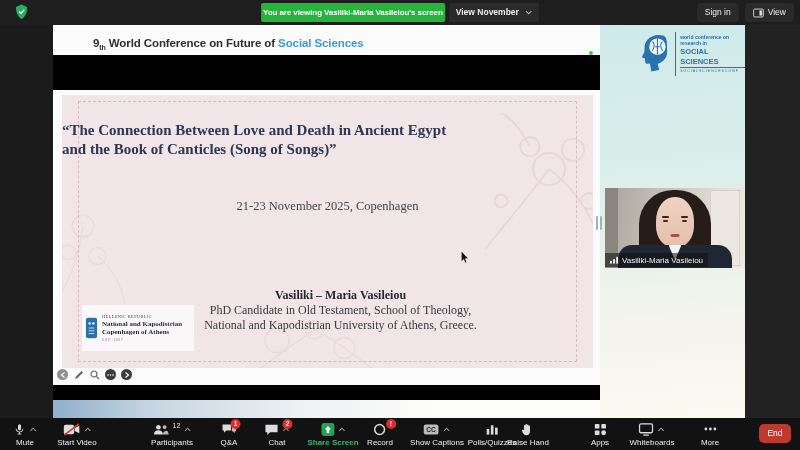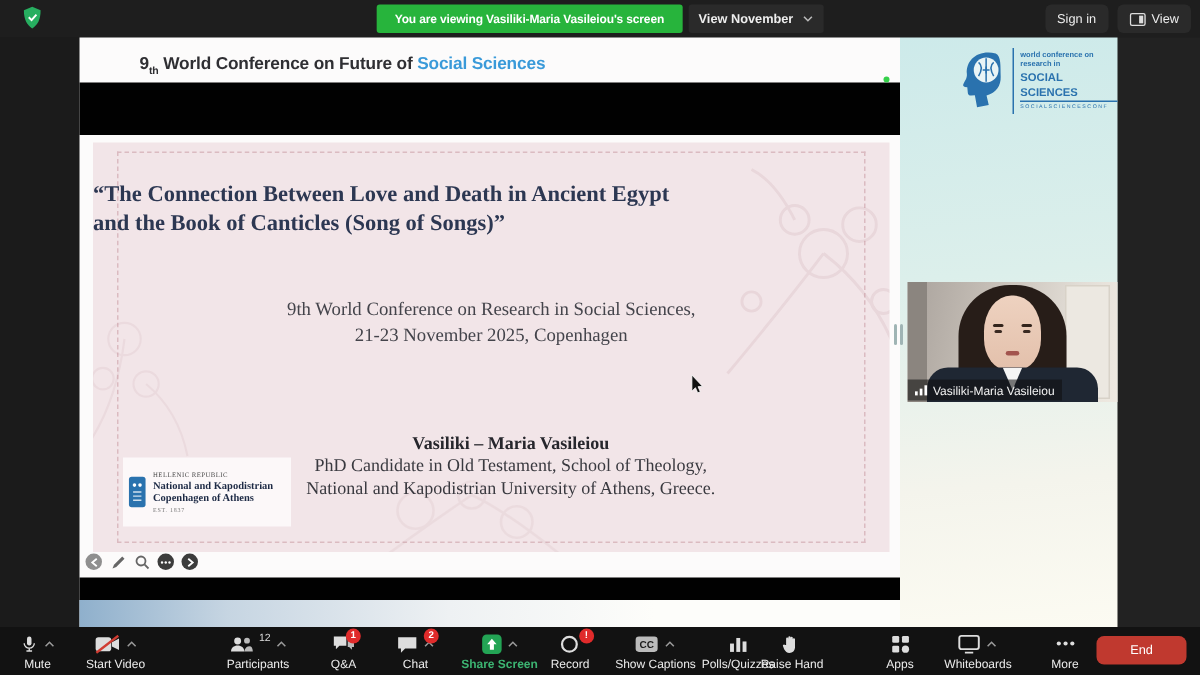--- a/index.html
+++ b/index.html
@@ -6,21 +6,21 @@
   html,body { background:#000; }
   #stage { position:relative; width:800px; height:450px; overflow:hidden;
            background:#1b1b1b; font-family:"Liberation Sans", sans-serif; }
 
   
   .topbar { position:absolute; left:0; top:0; width:800px; height:25px; background:#1e1e1e; }
   .shield { position:absolute; left:15px; top:4px; }
   .top-center { position:absolute; left:50%; top:3px; transform:translateX(-50%);
                 display:flex; gap:4px; align-items:center; }
   .banner { height:19px; line-height:19px; background:#27b43c; color:#fff; font-size:8px;
-            font-weight:bold; padding:0 12px; border-radius:2px; white-space:nowrap; letter-spacing:-0.1px;}
+            font-weight:bold; padding:0 2px; border-radius:2px; white-space:nowrap; letter-spacing:-0.1px;}
   .viewopts { height:19px; line-height:19px; background:#2a2a2a; color:#eee; font-size:8.5px;
               font-weight:bold; padding:0 7px; border-radius:2px; display:flex; align-items:center; gap:6px;}
   .top-right { position:absolute; right:6px; top:3px; display:flex; gap:6px; }
   .tr-btn { height:19px; line-height:19px; background:#2a2a2a; color:#eee; font-size:8.5px;
             padding:0 8px; border-radius:4px; display:flex; align-items:center; gap:4px;}
 
   
   .lbox-left  { position:absolute; left:0; top:25px; width:53px; height:393px; background:#1b1b1b; }
   .lbox-right { position:absolute; left:745px; top:25px; width:55px; height:393px; background:#222; }
 
@@ -106,21 +106,21 @@
   .tb-item { position:absolute; top:4px; transform:translateX(-50%); text-align:center; color:#ececec; }
   .tb-icn { position:relative; height:14px; display:flex; align-items:center; justify-content:center; gap:4px; }
   .tb-label { font-size:8px; margin-top:2px; white-space:nowrap; }
   .tb-label.green { color:#3cb371; font-weight:bold; }
   .badge { position:absolute; top:-4px; right:-9px; min-width:10px; height:10px; border-radius:5px;
            background:#e02b2b; color:#fff; font-size:6.5px; line-height:10px; padding:0 2px; font-weight:bold;}
   .badge.onicon { right:-3px; top:-3px; }
   .count { font-size:7px; color:#ddd; align-self:flex-start; }
   .share-box { width:13px; height:13px; background:#23a455; border-radius:3px; display:flex;
                align-items:center; justify-content:center; }
-  .endbtn { position:absolute; right:9px; top:6px; width:60px; height:19px; background:#c0392f;
+  .endbtn { position:absolute; right:9px; top:6px; width:32px; height:19px; background:#c0392f;
             color:#fff; font-size:8.5px; line-height:19px; text-align:center; border-radius:5px; }
 </style>
 </head>
 <body>
 
 <div id="stage">
 
   <div class="topbar">
     <span class="shield">
       <svg width="13" height="16" viewBox="0 0 14 16">
@@ -191,21 +191,20 @@
       </svg>
 
       <div class="slide-frame"></div>
 
       <div class="slide-title">
         <div>“The Connection Between Love and Death in Ancient Egypt</div>
         <div>and the Book of Canticles (Song of Songs)”</div>
       </div>
 
       <div class="slide-conf">
-        <div>9th World Conference on Research in Social Sciences,</div>
         <div>21-23 November 2025, Copenhagen</div>
       </div>
 
       <span class="cursor">
         <svg width="9" height="13" viewBox="0 0 8 12">
             <path d="M1 0 L1 10 L3.2 7.8 L4.6 11 L6.2 10.3 L4.8 7.2 L7.6 7 Z" fill="#111" stroke="#fff" stroke-width="0.5"></path>
           </svg>
       </span>
 
       <div class="slide-presenter">

